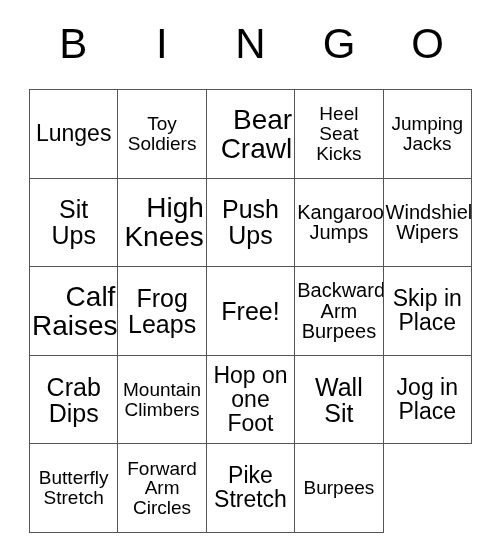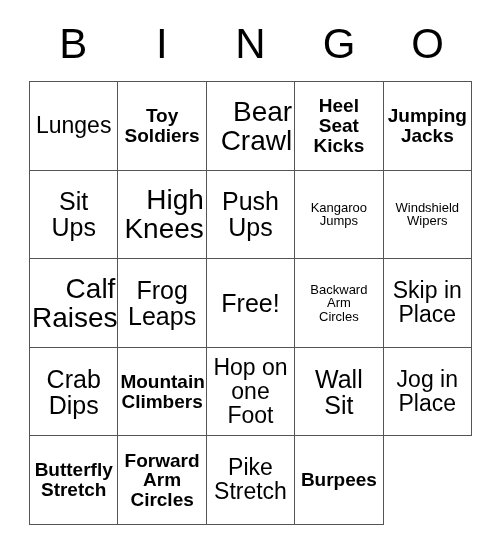--- a/index.html
+++ b/index.html
@@ -45,21 +45,21 @@
     font-weight: 400;
     letter-spacing: 0px;
     color: #000000;
     user-select: none;
   }
 
   
   .grid {
     position: absolute;
     left: 29px;
-    top: 81px;
+    top: 89px;
     width: 443px;
     height: 444px;
     display: grid;
     grid-template-columns: repeat(5, 1fr);
     grid-template-rows: repeat(5, 1fr);
     border-top: 1.5px solid #555555;
     border-left: 1.5px solid #555555;
     box-sizing: border-box;
     background: #ffffff;
   }
@@ -83,22 +83,22 @@
     line-height: 1.04;
     color: #000000;
     white-space: pre-line;
     word-break: normal;
   }
 
   
   .sz-xl  { font-size: 25px; }
   .sz-lg  { font-size: 28px; text-align: right; }
   .sz-md  { font-size: 23px; }
-  .sz-sm  { font-size: 19px; font-weight: bold; }
-  .sz-xs  { font-size: 13px; }
+  .sz-sm  { font-size: 19px; }
+  .sz-xs  { font-size: 20px; }
 </style>
 </head>
 <body>
 
 <div class="card">
 
   <div class="header-row">
     <div class="header-cell">B</div>
     <div class="header-cell">I</div>
     <div class="header-cell">N</div>
@@ -157,21 +157,21 @@
     <div class="cell">
         <span class="cell-text sz-xl">Frog
 Leaps</span>
       </div>
     <div class="cell">
         <span class="cell-text sz-xl">Free!</span>
       </div>
     <div class="cell">
         <span class="cell-text sz-xs">Backward
 Arm
-Circles</span>
+Burpees</span>
       </div>
     <div class="cell">
         <span class="cell-text sz-md">Skip in
 Place</span>
       </div>
 
     <div class="cell">
         <span class="cell-text sz-xl">Crab
 Dips</span>
       </div>

